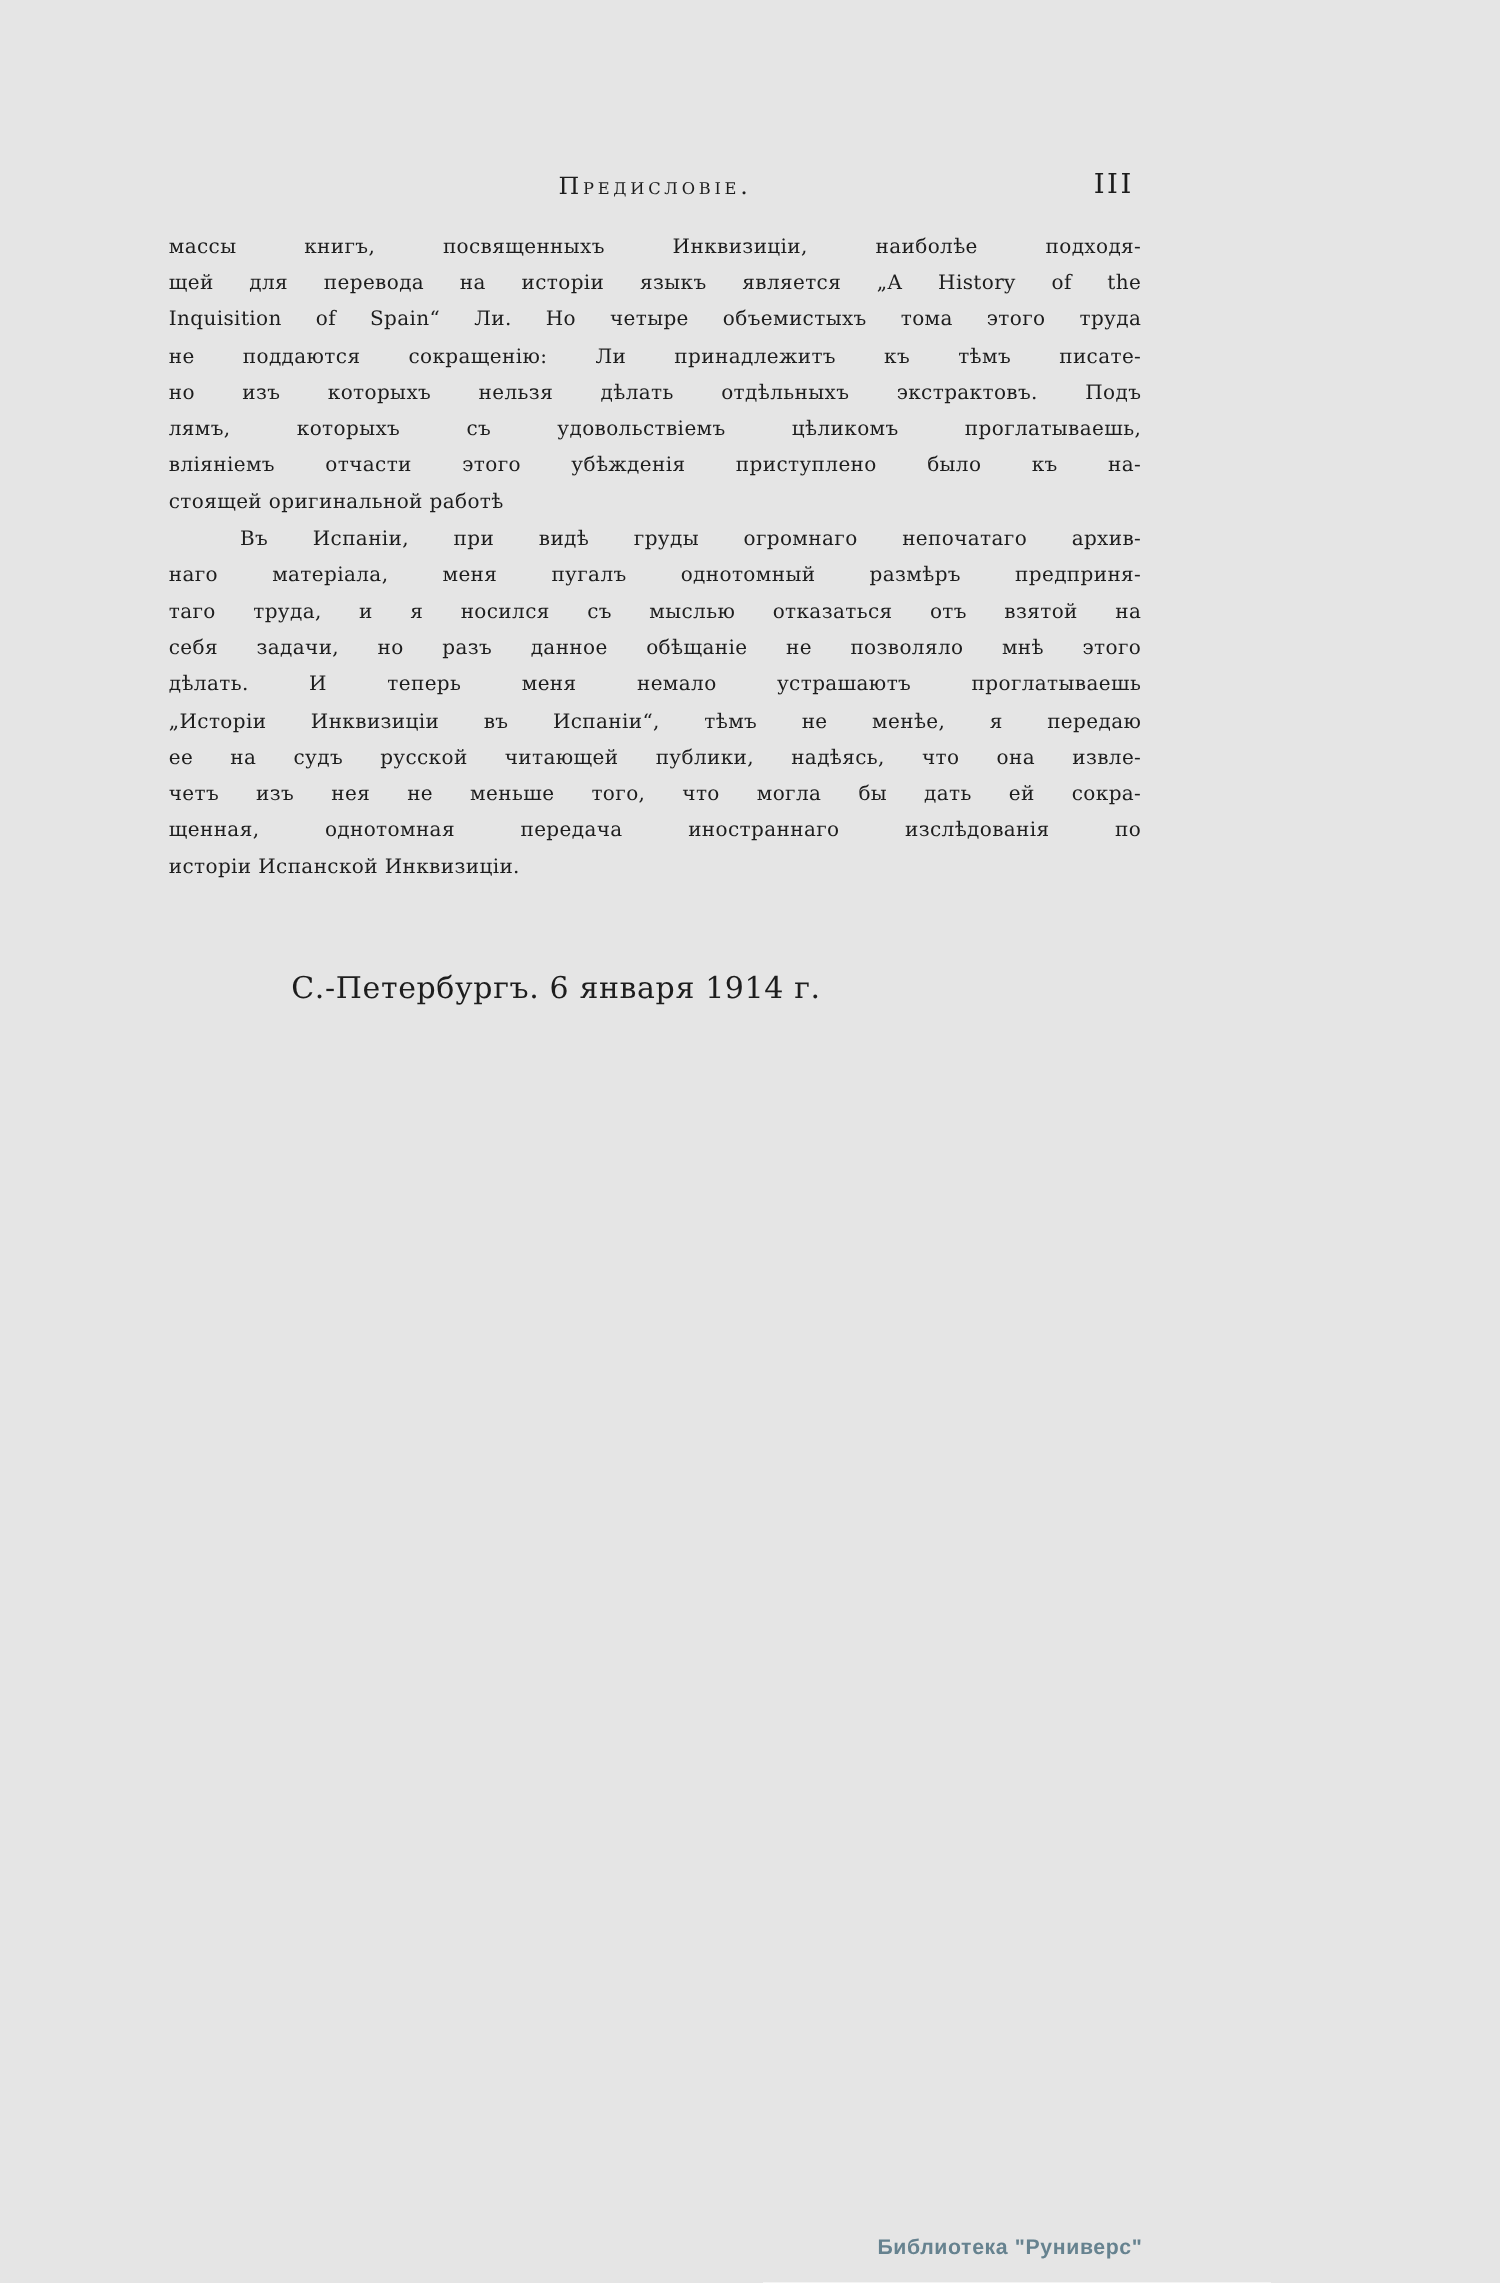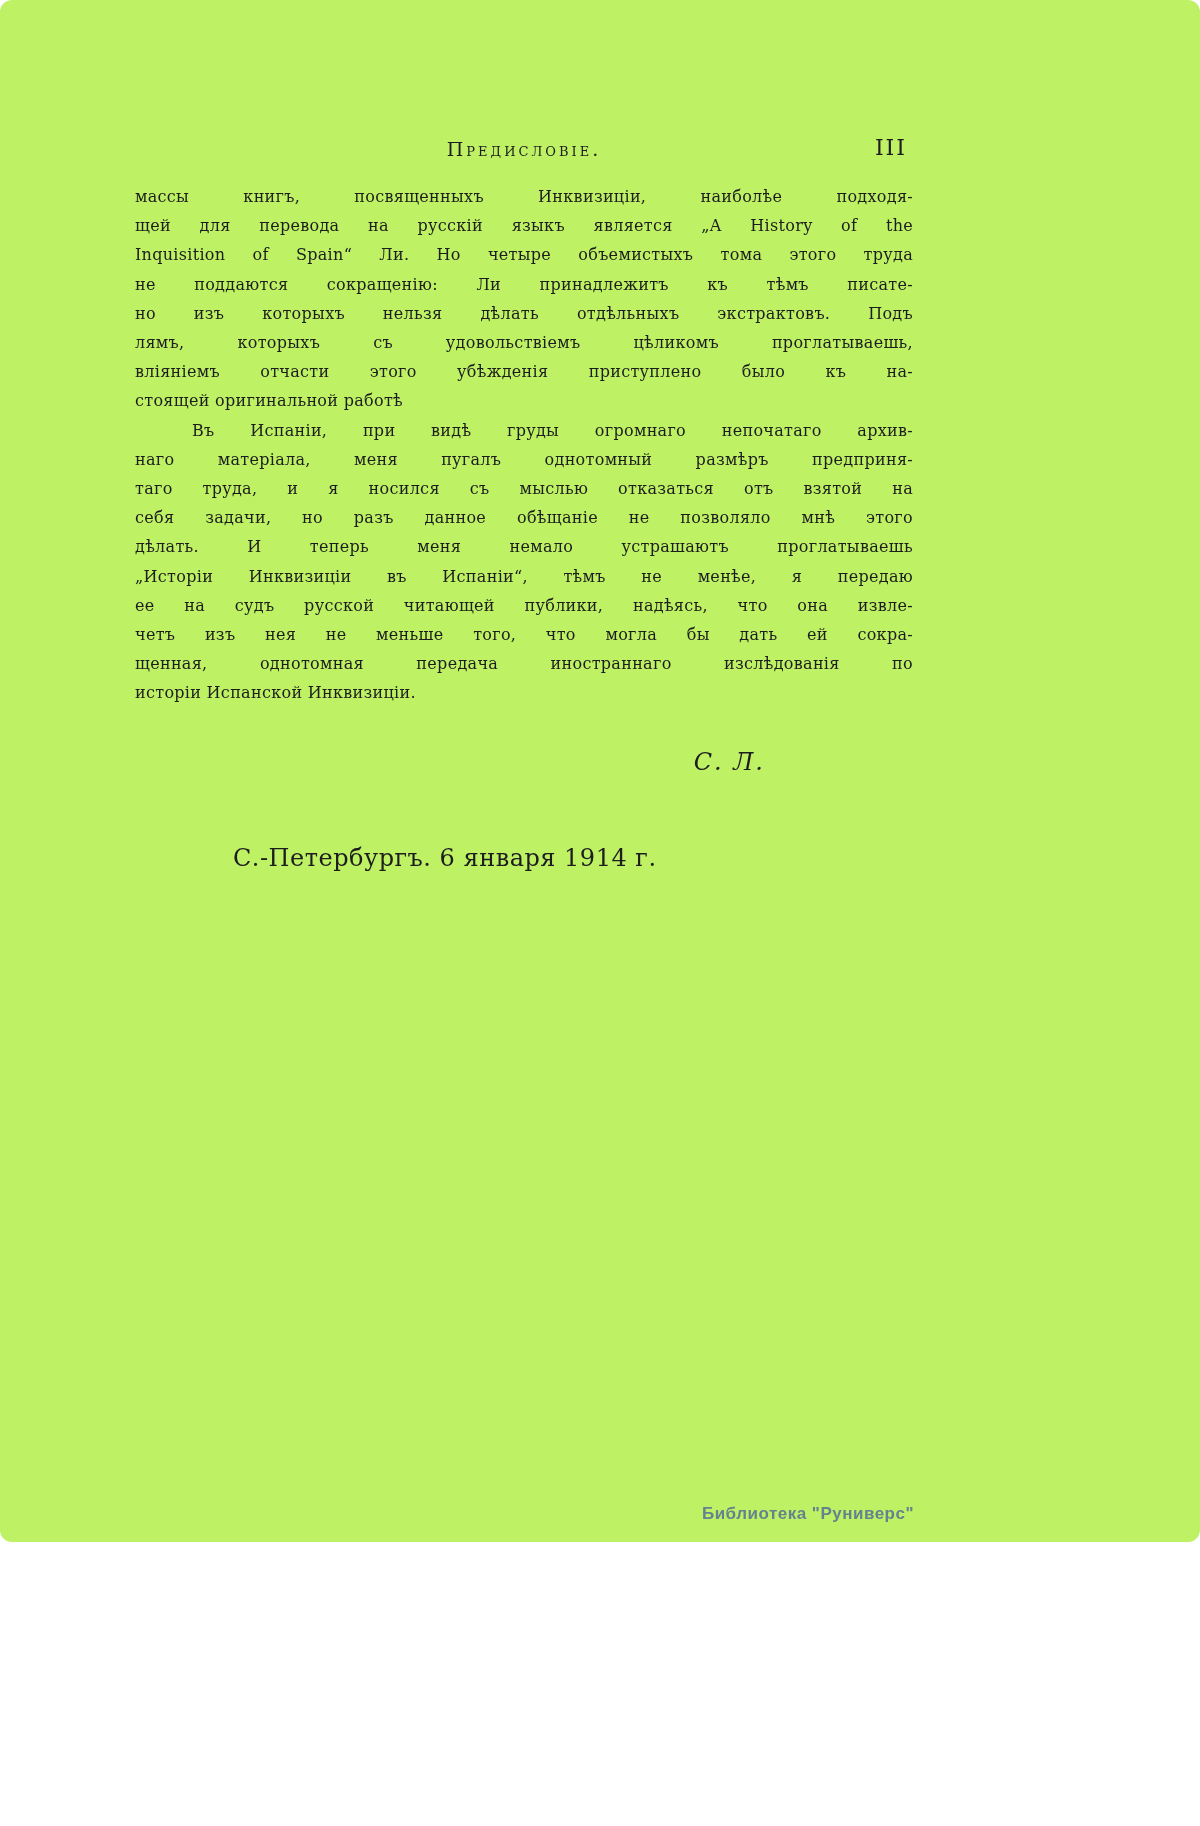--- a/index.html
+++ b/index.html
@@ -1,26 +1,25 @@
 <!DOCTYPE html>
 <html><head>
 <meta charset="utf-8">
 <style>
   * { margin: 0; padding: 0; box-sizing: border-box; }
   html, body { background: #ffffff; }
   .page {
     position: relative;
     width: 1200px;
-    height: 1542px;
-    background: #bef264;
+    height: 1826px;
+    background: #e5e5e5;
     font-family: "DejaVu Serif", serif;
     color: #1d1d1d;
     overflow: hidden;
     margin: 0 auto;
-    border-radius: 12px;
   }
   .content {
     position: absolute;
     left: 135px;
     top: 138px;
     width: 778px;
   }
   .header-row {
     position: relative;
     height: 26px;
@@ -86,21 +85,21 @@
 <div class="page">
   <div class="content">
 
     <div class="header-row">
       <span class="title">Предисловіе.</span>
       <span class="pagenum">III</span>
     </div>
 
     <div class="paragraph">
       <div class="line">массы книгъ, посвященныхъ Инквизиціи, наиболѣе подходя-</div>
-      <div class="line">щей для перевода на русскій языкъ является „A History of the</div>
+      <div class="line">щей для перевода на исторіи языкъ является „A History of the</div>
       <div class="line">Inquisition of Spain“ Ли. Но четыре объемистыхъ тома этого труда</div>
       <div class="line">не поддаются сокращенію: Ли принадлежитъ къ тѣмъ писате-</div>
       <div class="line">но изъ которыхъ нельзя дѣлать отдѣльныхъ экстрактовъ. Подъ</div>
       <div class="line">лямъ, которыхъ съ удовольствіемъ цѣликомъ проглатываешь,</div>
       <div class="line">вліяніемъ отчасти этого убѣжденія приступлено было къ на-</div>
       <div class="line last">стоящей оригинальной работѣ</div>
     </div>
 
     <div class="paragraph">
       <div class="line indent">Въ Испаніи, при видѣ груды огромнаго непочатаго архив-</div>
@@ -108,20 +107,19 @@
       <div class="line">таго труда, и я носился съ мыслью отказаться отъ взятой на</div>
       <div class="line">себя задачи, но разъ данное обѣщаніе не позволяло мнѣ этого</div>
       <div class="line">дѣлать. И теперь меня немало устрашаютъ проглатываешь</div>
       <div class="line">„Исторіи Инквизиціи въ Испаніи“, тѣмъ не менѣе, я передаю</div>
       <div class="line">ее на судъ русской читающей публики, надѣясь, что она извле-</div>
       <div class="line">четъ изъ нея не меньше того, что могла бы дать ей сокра-</div>
       <div class="line">щенная, однотомная передача иностраннаго изслѣдованія по</div>
       <div class="line last">исторіи Испанской Инквизиціи.</div>
     </div>
 
-    <div class="signature">С. Л.</div>
 
     <div class="dateline">С.-Петербургъ. 6 января 1914 г.</div>
 
   </div>
 
   <div class="watermark">Библиотека "Руниверс"</div>
 </div>
 
 </body></html>

